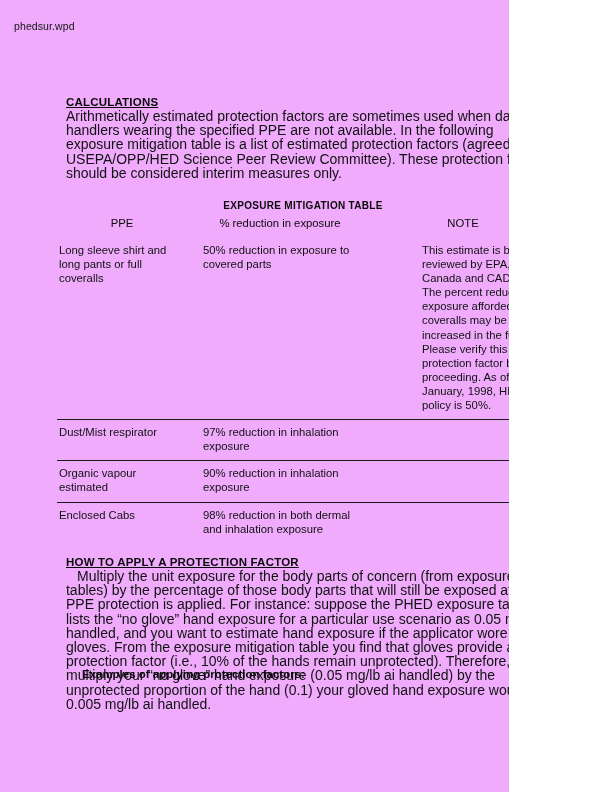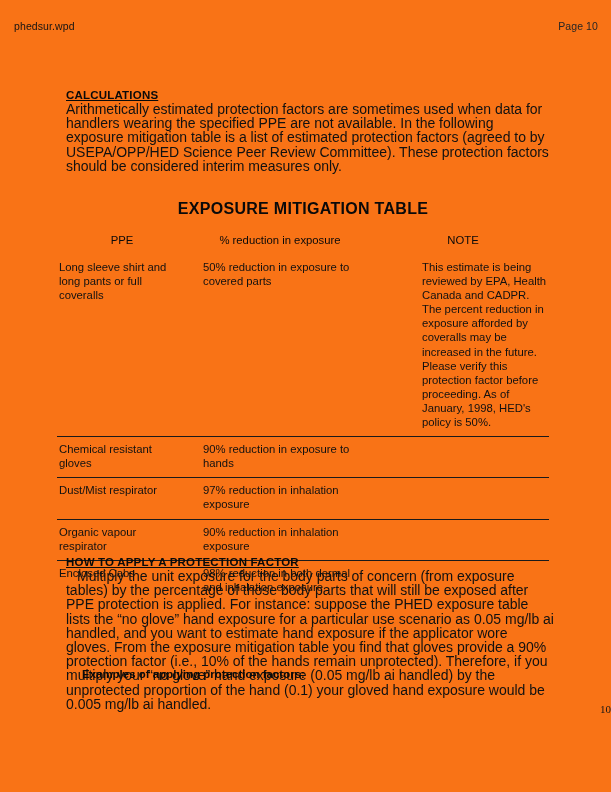--- a/index.html
+++ b/index.html
@@ -7,23 +7,23 @@
     margin: 0;
     padding: 0;
     background: #ffffff;
   }
   body {
     font-family: "Liberation Sans", sans-serif;
     color: #0d0d0d;
   }
   .page {
     position: relative;
-    width: 611px;
+    width: 509px;
     height: 792px;
-    background: #f97316;
+    background: #f0abfc;
     overflow: hidden;
   }
   
   .run-head {
     position: absolute;
     top: 20px;
     left: 0;
     width: 611px;
     height: 14px;
   }
@@ -40,21 +40,21 @@
     right: 13px;
     top: 0;
     font-size: 10.5px;
     letter-spacing: 0.1px;
     color: #262626;
   }
   
   .content {
     position: absolute;
     left: 66px;
-    top: 89px;
+    top: 96px;
     width: 486px;
   }
   .h-sec {
     font-size: 11.5px;
     font-weight: bold;
     text-decoration: underline;
     letter-spacing: 0.2px;
     margin: 0 0 1px 0;
     color: #0a0a0a;
   }
@@ -71,24 +71,24 @@
   }
   
   .table-wrap {
     position: absolute;
     left: 57px;
     top: 200px;
     width: 492px;
   }
   .tbl-title {
     text-align: center;
-    font-size: 16px;
+    font-size: 10px;
     font-weight: bold;
     letter-spacing: 0.3px;
-    margin-bottom: 16px;
+    margin-bottom: 6px;
     color: #0a0a0a;
   }
   table.mit {
     width: 492px;
     border-collapse: collapse;
     table-layout: fixed;
   }
   table.mit col.c1 { width: 130px; }
   table.mit col.c2 { width: 180px; }
   table.mit col.c3 { width: 182px; }
@@ -175,31 +175,26 @@
           <th class="h-note">NOTE</th>
         </tr>
       </thead>
       <tbody>
         <tr>
           <td class="col-ppe">Long sleeve shirt and long pants or full coveralls</td>
           <td class="col-pct">50% reduction in exposure to covered parts</td>
           <td class="col-note">This estimate is being reviewed by EPA, Health Canada and CADPR. The  percent reduction in exposure afforded by coveralls may be increased in the future. Please verify this protection factor before proceeding.  As of January, 1998, HED's policy is 50%.</td>
         </tr>
         <tr>
-          <td class="col-ppe">Chemical resistant gloves</td>
-          <td class="col-pct">90% reduction in exposure to hands</td>
-          <td class="col-note"></td>
-        </tr>
-        <tr>
           <td class="col-ppe">Dust/Mist respirator</td>
           <td class="col-pct">97% reduction in inhalation exposure</td>
           <td class="col-note"></td>
         </tr>
         <tr>
-          <td class="col-ppe">Organic vapour respirator</td>
+          <td class="col-ppe">Organic vapour estimated</td>
           <td class="col-pct">90% reduction in inhalation exposure</td>
           <td class="col-note"></td>
         </tr>
         <tr>
           <td class="col-ppe">Enclosed Cabs</td>
           <td class="col-pct">98% reduction in both dermal and inhalation exposure</td>
           <td class="col-note"></td>
         </tr>
       </tbody>
     </table>

